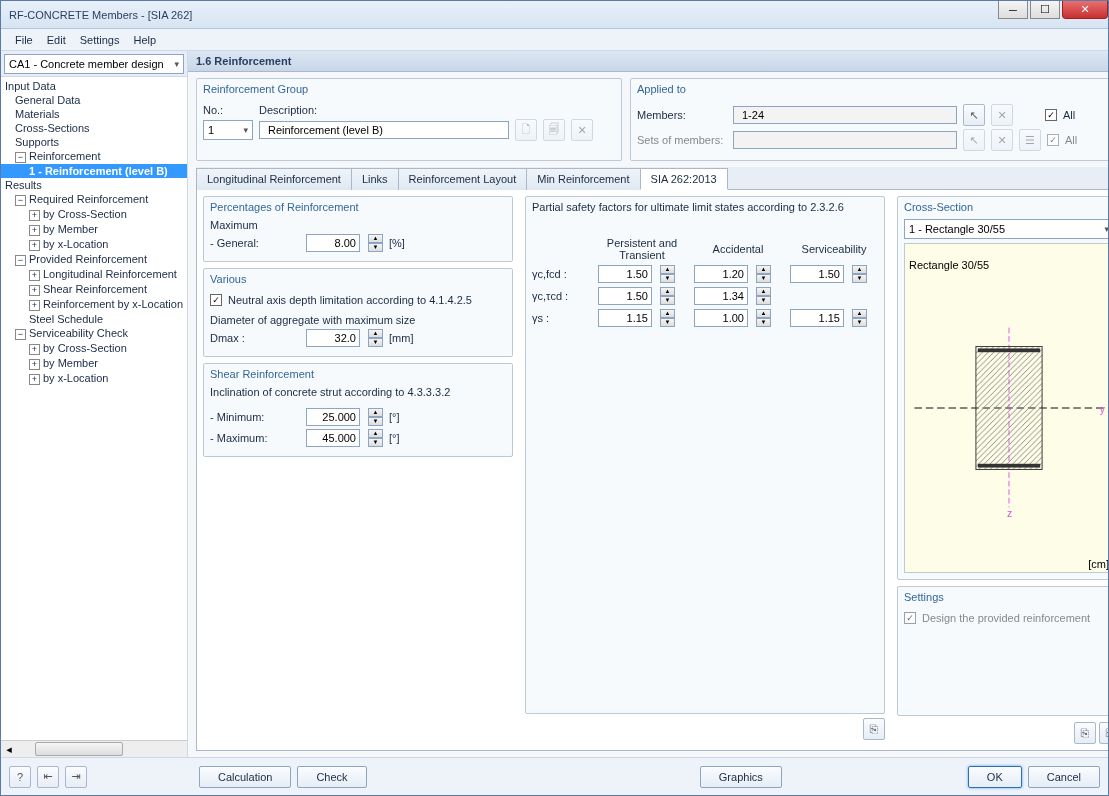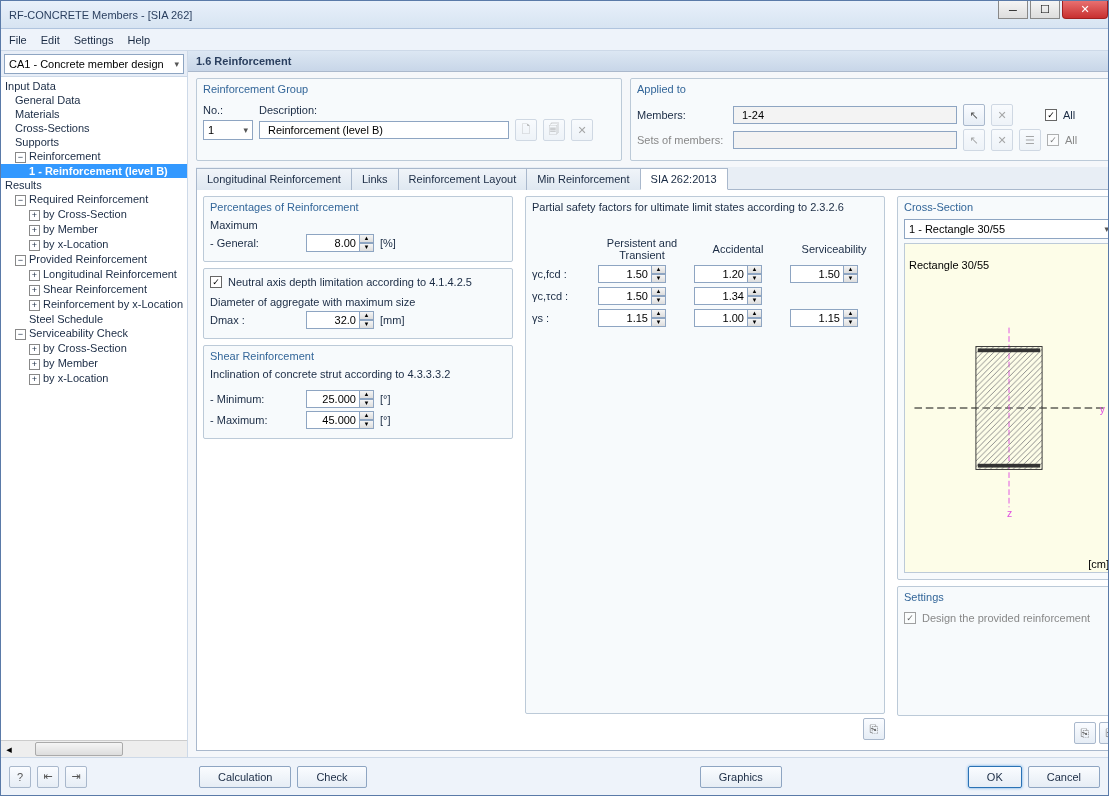--- a/index.html
+++ b/index.html
@@ -3,21 +3,21 @@
 <meta charset="utf-8">
 <style>
 * { box-sizing: border-box; font-family: "Segoe UI", Tahoma, sans-serif; font-size: 11px; }
 body { margin: 0; background: #fff; user-select: none; }
 .window { width: 1109px; height: 796px; border: 1px solid #5a7aa8; display: flex; flex-direction: column; background: #f0f0f0; }
 .titlebar { height: 28px; background: linear-gradient(#e8f0fa, #d7e4f2); display: flex; align-items: center; padding: 0 2px 0 8px; border-bottom: 1px solid #b0c4de; position:relative;}
 .titlebar-text { color: #2a3f5f; flex:1; }
 .winbtns { display:flex; gap:2px; position:absolute; right:0; top:0; }
 .winbtn { width: 30px; height: 18px; border: 1px solid #888; border-top:none; background: linear-gradient(#f5f5f5,#ddd); display:flex; align-items:center; justify-content:center; }
 .winbtn.close { width:46px; background: linear-gradient(#e87070,#c83030); color:#fff; border-color:#a02020; border-radius:0 0 4px 4px;}
-.menubar { height: 22px; background: #eef3fa; display: flex; align-items: center; padding: 0 8px; gap: 14px; border-bottom: 1px solid #cdd9e8; }
+.menubar { height: 22px; background: #eef3fa; display: flex; align-items: center; padding: 0 14px; gap: 14px; border-bottom: 1px solid #cdd9e8; }
 .menubar span { color: #1a2b44; }
 .toolbar { height: 26px; background: #e8eef7; padding: 2px 4px; border-bottom: 1px solid #cdd9e8; }
 .combo { height: 20px; border: 1px solid #8ea5c2; background: #fff; display: inline-flex; align-items: center; padding: 0 16px 0 4px; position: relative; }
 .combo::after { content:"▾"; position:absolute; right:4px; font-size:9px; color:#555;}
 .body { display:flex; flex:1; overflow:hidden; }
 .nav { width:189px; border-right:1px solid #cdd9e8; background:#fff; display:flex; flex-direction:column; }
 .tree { flex:1; overflow:auto; padding:2px 0; }
 .tnode { padding:1px 2px 1px 4px; white-space:nowrap; color:#1a2b44;}
 .tnode .tog { display:inline-block; width:11px; height:11px; border:1px solid #888; text-align:center; line-height:9px; font-size:9px; margin-right:3px; background:#fff;}
 .tnode.l1 { padding-left:14px;} .tnode.l2 { padding-left:28px;}
@@ -27,21 +27,21 @@
 .content { flex:1; display:flex; flex-direction:column; background:#f5f7fa;}
 .sectionhead { background:linear-gradient(#dce7f3,#c8d6e8); padding:4px 8px; font-weight:bold; color:#2a3f5f; border-bottom:1px solid #aab8cc;}
 .upper { padding:6px 8px; display:flex; gap:8px;}
 .groupbox { border:1px solid #bccad8; background:#f7fafc; border-radius:2px; }
 .groupbox .gtitle { color:#336699; padding:4px 6px 2px 6px; }
 .gbody { padding:4px 6px 6px 6px; }
 .row { display:flex; align-items:center; gap:6px; margin:3px 0; }
 .lbl { color:#1a2b44; }
 input.txt { height:18px; border:1px solid #8ea5c2; padding:0 8px; background:#fff;}
 input.txt[readonly]{ background:#f3f3f3;}
-.spin { display:inline-flex; align-items:center;}
+.spin { display:inline-flex; align-items:center;gap:9px;}
 .spin input { width:54px; height:18px; border:1px solid #8ea5c2; text-align:right; padding-right:3px;}
 .spin .sbtn { width:15px; height:18px; display:flex; flex-direction:column; margin-left:-1px;}
 .spin .sbtn div { flex:1; border:1px solid #8ea5c2; background:linear-gradient(#f5f5f5,#ddd); font-size:6px; text-align:center; line-height:7px;}
 .iconbtn { width:22px; height:22px; border:1px solid #a9b8cc; background:linear-gradient(#fafcff,#e6edf5); border-radius:2px; display:inline-flex; align-items:center; justify-content:center; color:#555;}
 .iconbtn.dis{opacity:.5;}
 .tabs { display:flex; border-bottom:1px solid #a9b8cc; background:#e8eef5; margin:0 8px;}
 .tab { padding:4px 10px; border:1px solid #a9b8cc; border-bottom:none; background:linear-gradient(#f0f4f9,#dfe8f1); margin-right:-1px; position:relative; top:1px; color:#1a2b44;}
 .tab.active { background:#fff; font-weight:normal; z-index:2; border-bottom:1px solid #fff;}
 .tabbody { flex:1; margin:0 8px 6px 8px; background:#fff; border:1px solid #a9b8cc; border-top:none; display:flex; overflow:hidden;}
 .leftcol { width:322px; padding:6px; display:flex; flex-direction:column; gap:6px;}
@@ -181,20 +181,21 @@
                     <span class="sbtn">
                       <div>▲</div>
                       <div>▼</div>
                     </span>
                   </span>
                 <span class="lbl">[%]</span>
               </div>
             </div>
           </div>
           <div class="groupbox">
+            <div class="gtitle">Various</div>
             <div class="gbody">
               <div class="row">
                   <span class="chk">✓</span>
                   <span class="lbl">Neutral axis depth limitation according to 4.1.4.2.5</span>
                 </div>
               <div class="lbl" style="margin-top:8px;">Diameter of aggregate with maximum size</div>
               <div class="row">
                 <span class="lbl" style="width:90px;">Dmax :</span>
                 <span class="spin">
                     <input value="32.0" style="">

